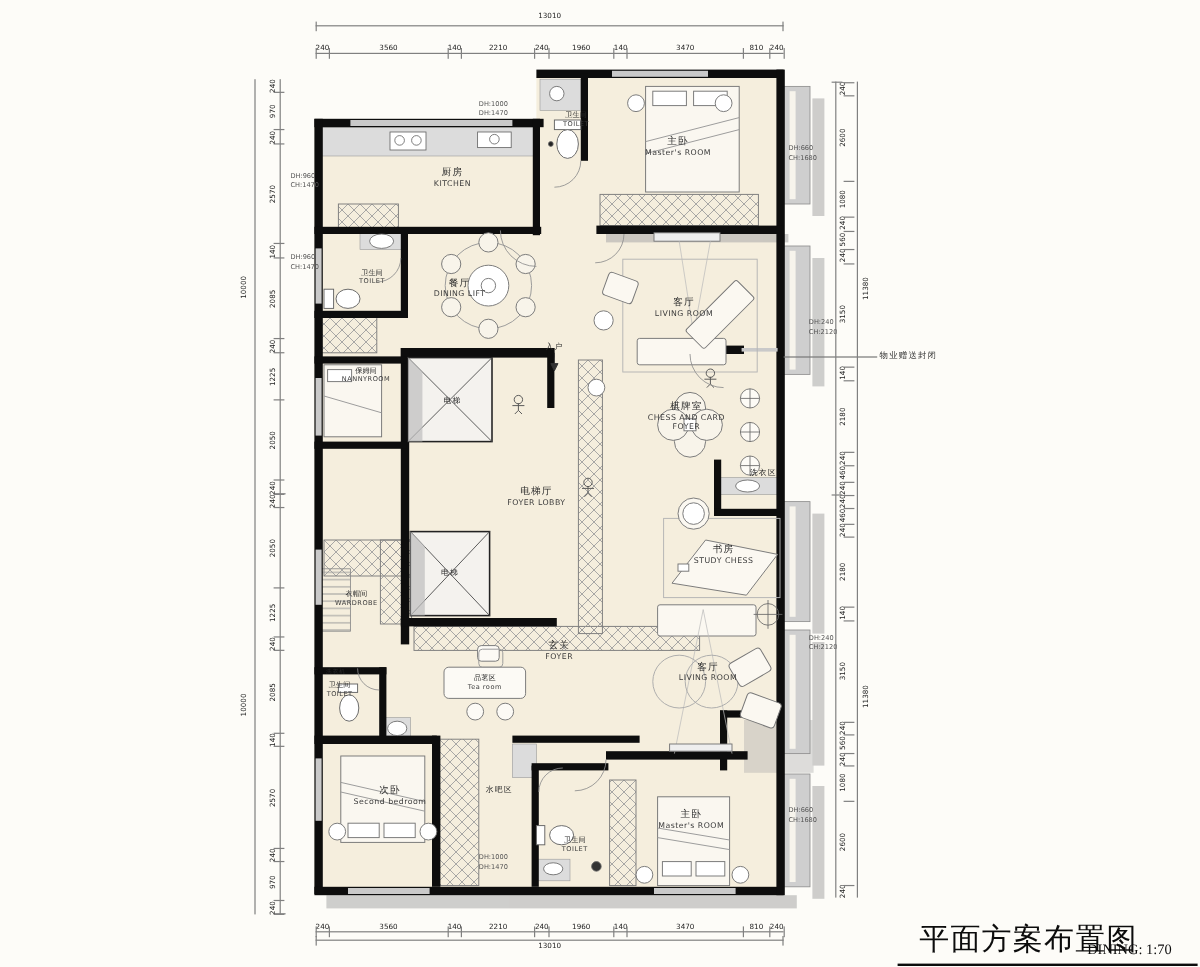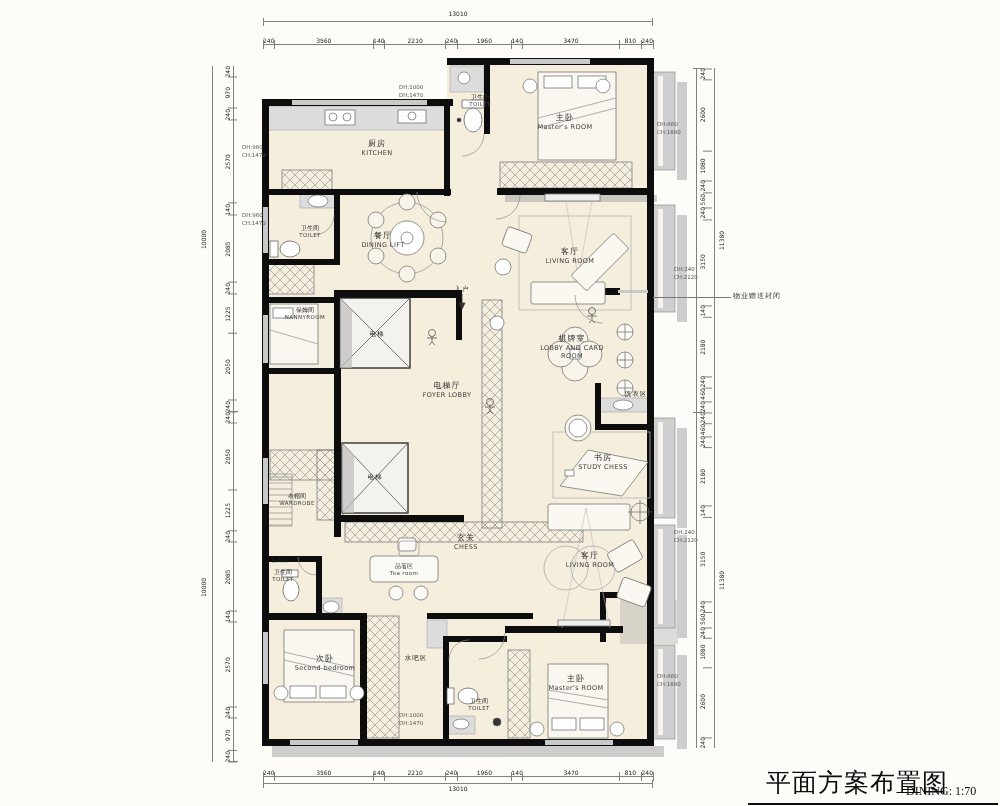--- a/index.html
+++ b/index.html
@@ -353,23 +353,23 @@
 <div class="rlabel sm" style="left:305px;top:313px">
       <div class="cn">保姆间</div>
       <div class="en">NANNYROOM</div>
     </div>
 <div class="rlabel" style="left:570px;top:256px">
       <div class="cn">客厅</div>
       <div class="en">LIVING ROOM</div>
     </div>
 <div class="rlabel wrap" style="left:572px;top:347px">
       <div class="cn">棋牌室</div>
-      <div class="en">LOBBY AND CARD ROOM</div>
-    </div>
-<div class="rlabel" style="left:447px;top:390px">
+      <div class="en">CHESS AND CARD FOYER</div>
+    </div>
+<div class="rlabel" style="left:447px;top:414px">
       <div class="cn">电梯厅</div>
       <div class="en">FOYER LOBBY</div>
     </div>
 <div class="rlabel cnonly" style="left:377px;top:334px">
       <div class="cn">电梯</div>
     </div>
 <div class="rlabel cnonly" style="left:375px;top:477px">
       <div class="cn">电梯</div>
     </div>
 <div class="rlabel cnonly" style="left:462px;top:289px">
@@ -381,21 +381,21 @@
 <div class="rlabel" style="left:603px;top:462px">
       <div class="cn">书房</div>
       <div class="en">STUDY CHESS</div>
     </div>
 <div class="rlabel sm" style="left:297px;top:499px">
       <div class="cn">衣帽间</div>
       <div class="en">WARDROBE</div>
     </div>
 <div class="rlabel" style="left:466px;top:542px">
       <div class="cn">玄关</div>
-      <div class="en">CHESS</div>
+      <div class="en">FOYER</div>
     </div>
 <div class="rlabel sm" style="left:404px;top:569px">
       <div class="cn">品茗区</div>
       <div class="en">Tea room</div>
     </div>
 <div class="rlabel" style="left:590px;top:560px">
       <div class="cn">客厅</div>
       <div class="en">LIVING ROOM</div>
     </div>
 <div class="rlabel sm" style="left:283px;top:575px">

